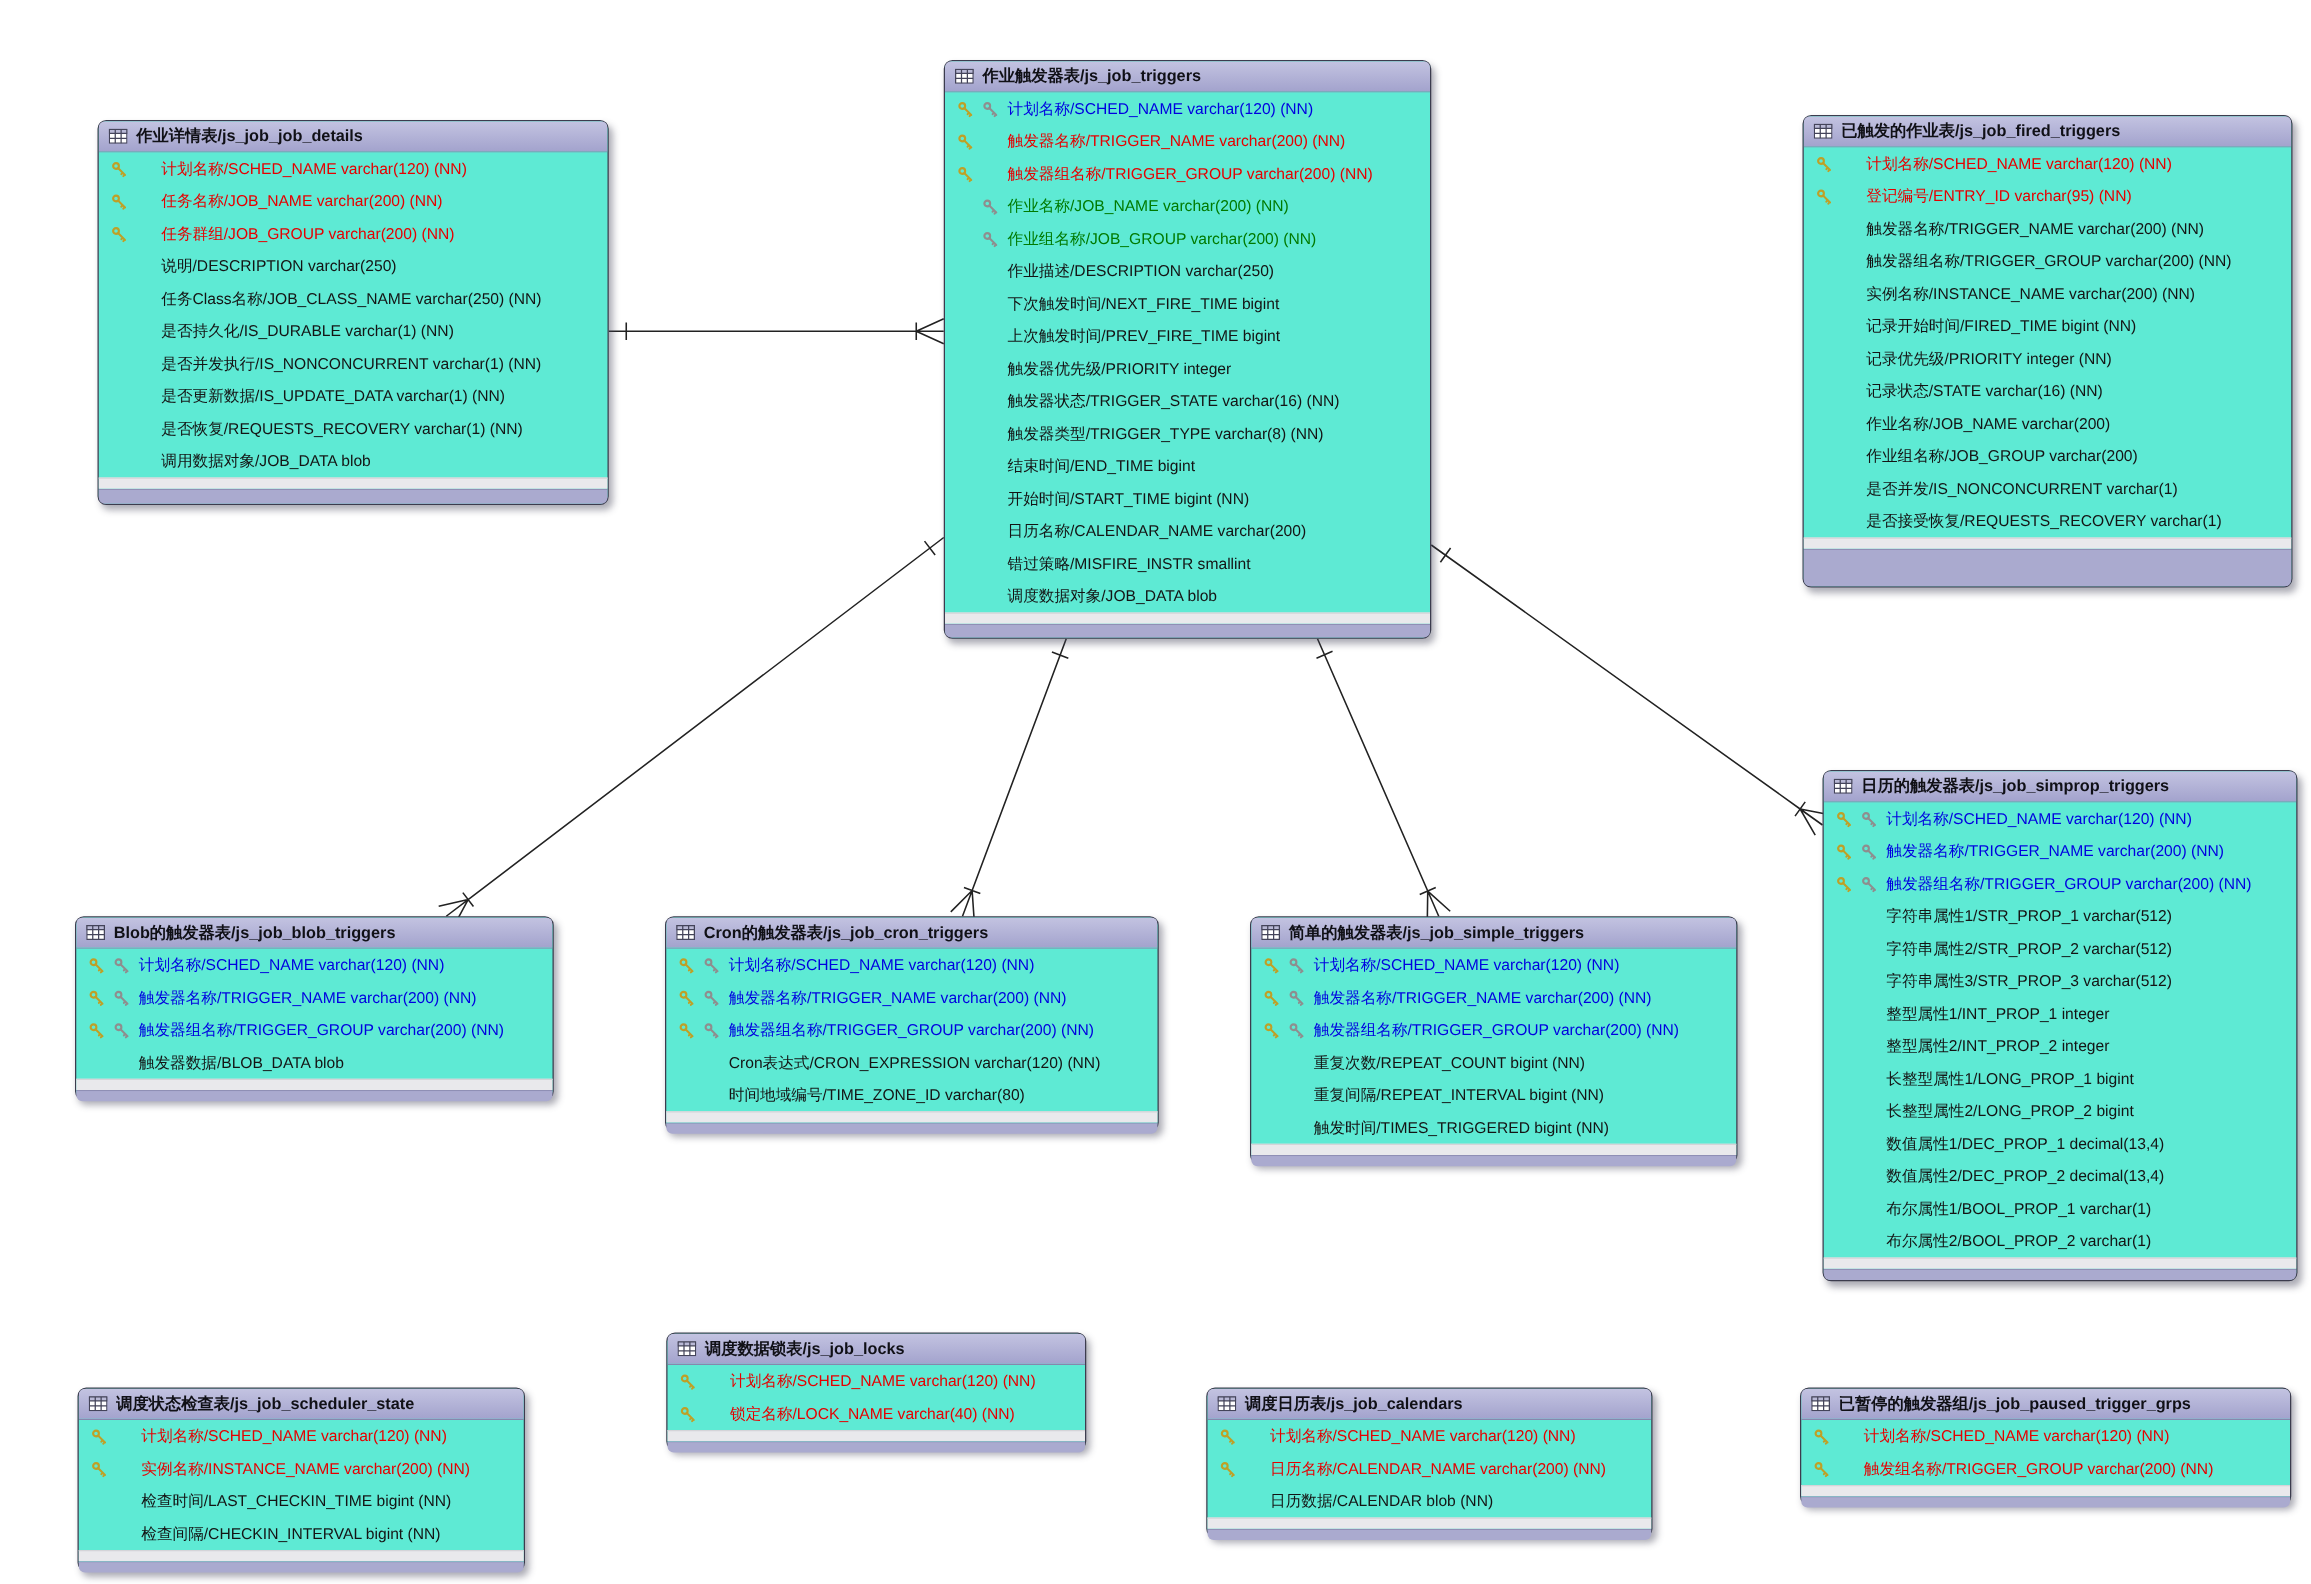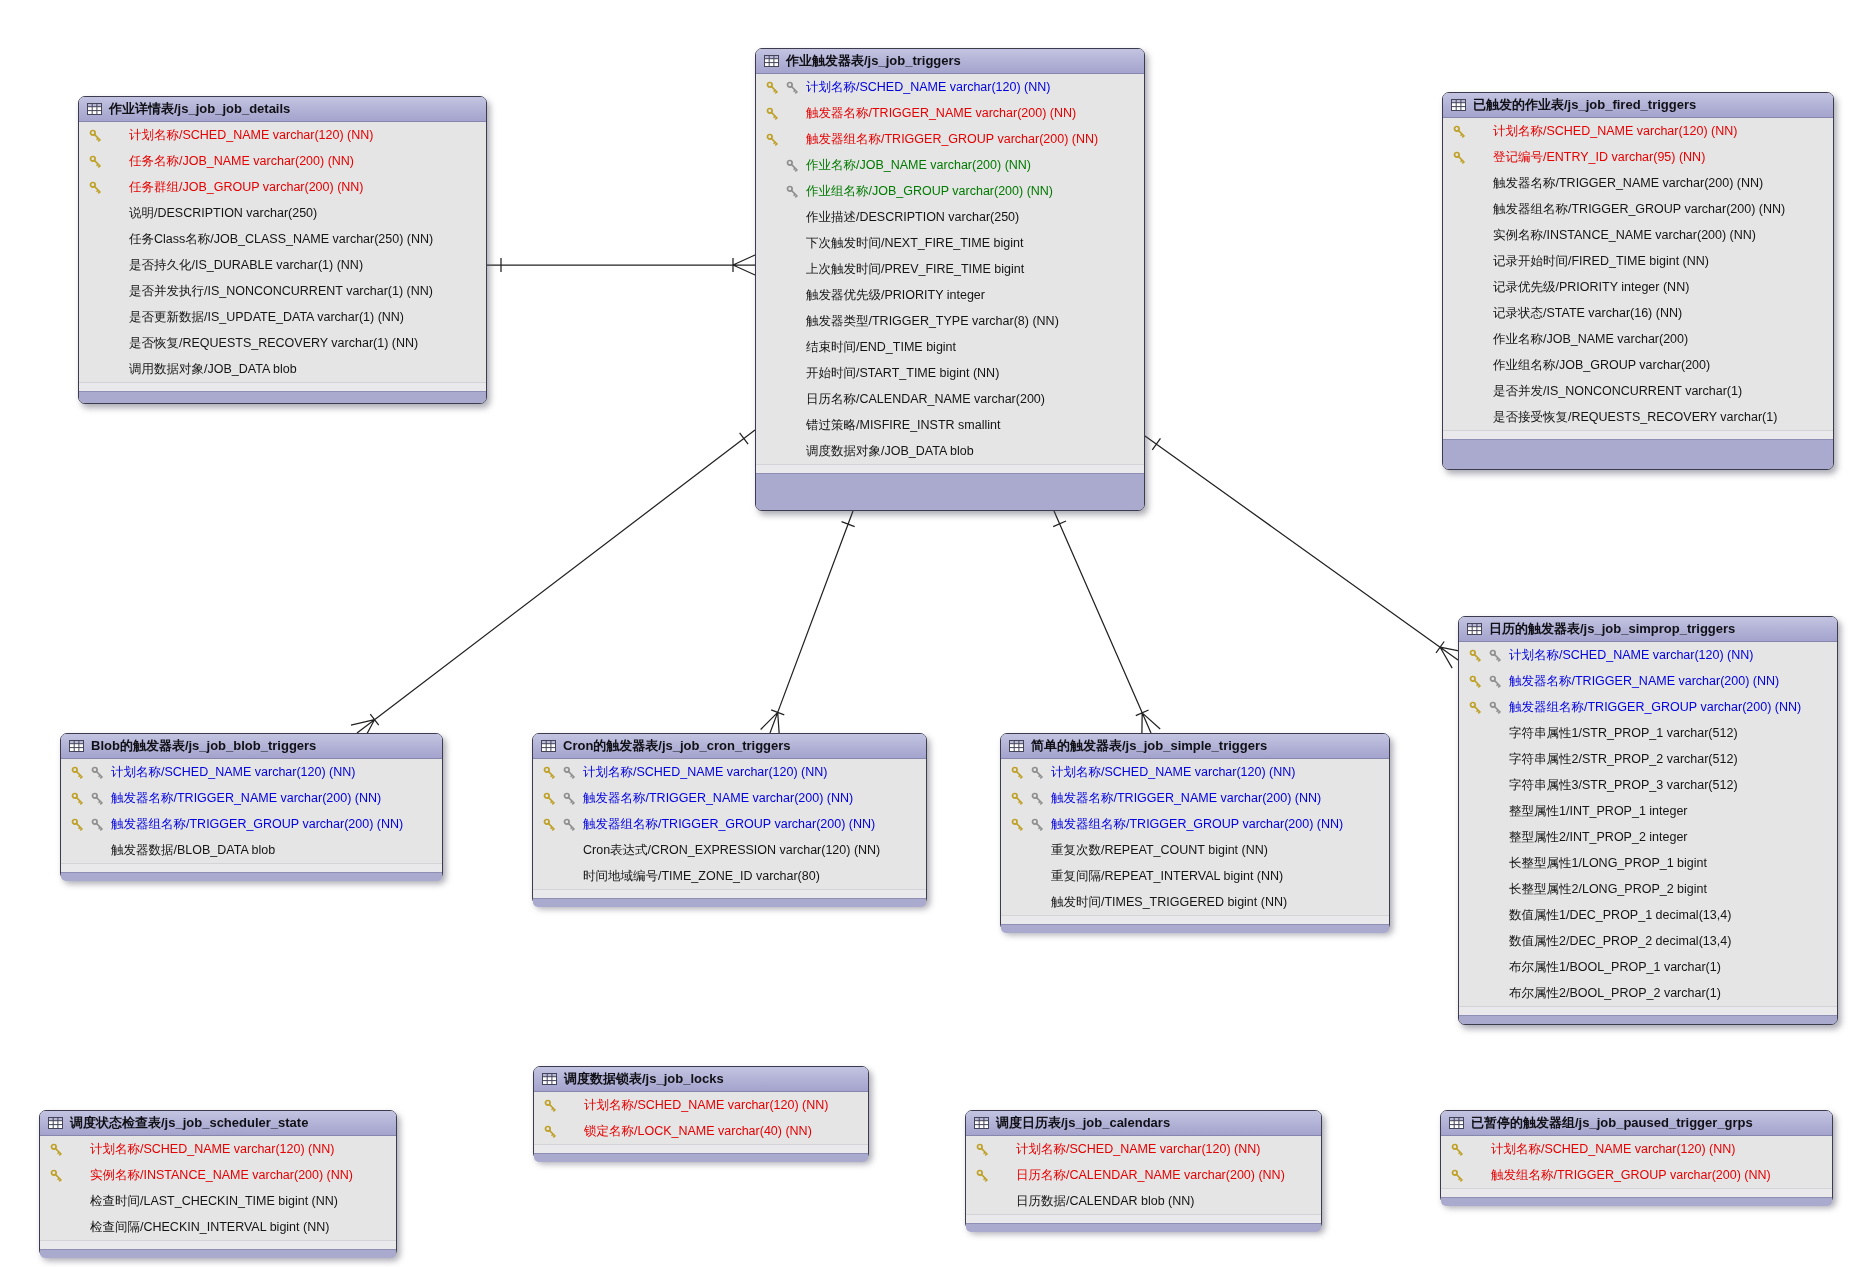--- a/index.html
+++ b/index.html
@@ -1,21 +1,21 @@
 <!DOCTYPE html>
 <html><head>
 <meta charset="utf-8">
 <style>
   html,body{margin:0;padding:0;background:#ffffff;}
   body{width:1849px;height:1267px;position:relative;overflow:hidden;
        font-family:"Liberation Sans", sans-serif;}
   #relations{position:absolute;left:0;top:0;z-index:0;}
   #tables{position:absolute;left:0;top:0;width:100%;height:100%;z-index:1;}
   .table-card{position:absolute;box-sizing:border-box;display:flex;flex-direction:column;
-      background:#e5e5e5;border:1.6px solid #3c3c4e;border-radius:7px;
+      background:#5eead4;border:1.6px solid #3c3c4e;border-radius:7px;
       box-shadow:3px 4px 6px rgba(70,70,90,.45);}
   .table-header{height:24px;flex:0 0 24px;display:flex;align-items:center;gap:7px;
       padding:0 8px;border-radius:5px 5px 0 0;
       background:linear-gradient(#c3c3e1,#a3a3cd);border-bottom:1px solid #8787ad;
       font-size:13px;font-weight:600;color:#101016;white-space:nowrap;}
   .grid-icon{display:inline-flex;flex:0 0 auto;}
   .rows{flex:0 0 auto;}
   .col-row{height:26px;display:flex;align-items:center;padding-left:6px;white-space:nowrap;}
   .slot{width:20px;flex:0 0 20px;display:inline-flex;align-items:center;justify-content:center;}
   .col-label{font-size:12.5px;margin-left:4px;letter-spacing:0;}
@@ -202,20 +202,25 @@
           <span class="col-label c-black">上次触发时间/PREV_FIRE_TIME bigint</span>
         </div>
         <div class="col-row">
           <span class="slot"></span>
           <span class="slot"></span>
           <span class="col-label c-black">触发器优先级/PRIORITY integer</span>
         </div>
         <div class="col-row">
           <span class="slot"></span>
           <span class="slot"></span>
+          <span class="col-label c-black">触发器状态/TRIGGER_STATE varchar(16) (NN)</span>
+        </div>
+        <div class="col-row">
+          <span class="slot"></span>
+          <span class="slot"></span>
           <span class="col-label c-black">触发器类型/TRIGGER_TYPE varchar(8) (NN)</span>
         </div>
         <div class="col-row">
           <span class="slot"></span>
           <span class="slot"></span>
           <span class="col-label c-black">结束时间/END_TIME bigint</span>
         </div>
         <div class="col-row">
           <span class="slot"></span>
           <span class="slot"></span>
@@ -648,21 +653,21 @@
         </div>
         <div class="col-row">
           <span class="slot"></span>
           <span class="slot"></span>
           <span class="col-label c-black">触发时间/TIMES_TRIGGERED bigint (NN)</span>
         </div>
       </div>
       <div class="strip"></div>
       <div class="footer-bar"></div>
     </div>
-    <div class="table-card" style="left: 39px; top: 1110px; width: 358px; height: 147px;">
+    <div class="table-card" style="left: 62px; top: 1110px; width: 358px; height: 147px;">
       <div class="table-header">
         <span class="grid-icon">
           <svg width="15" height="12" viewBox="0 0 15 12">
             <rect x="0.5" y="0.5" width="14" height="11" fill="#ffffff" stroke="#44445a"></rect>
             <rect x="0.5" y="0.5" width="14" height="3.2" fill="#b9b9d6" stroke="#44445a"></rect>
             <path d="M5.2 0.5 V11.5 M9.9 0.5 V11.5 M0.5 7.6 H14.5" stroke="#44445a" fill="none"></path>
           </svg>
         </span>
         <span>调度状态检查表/js_job_scheduler_state</span>
       </div>

